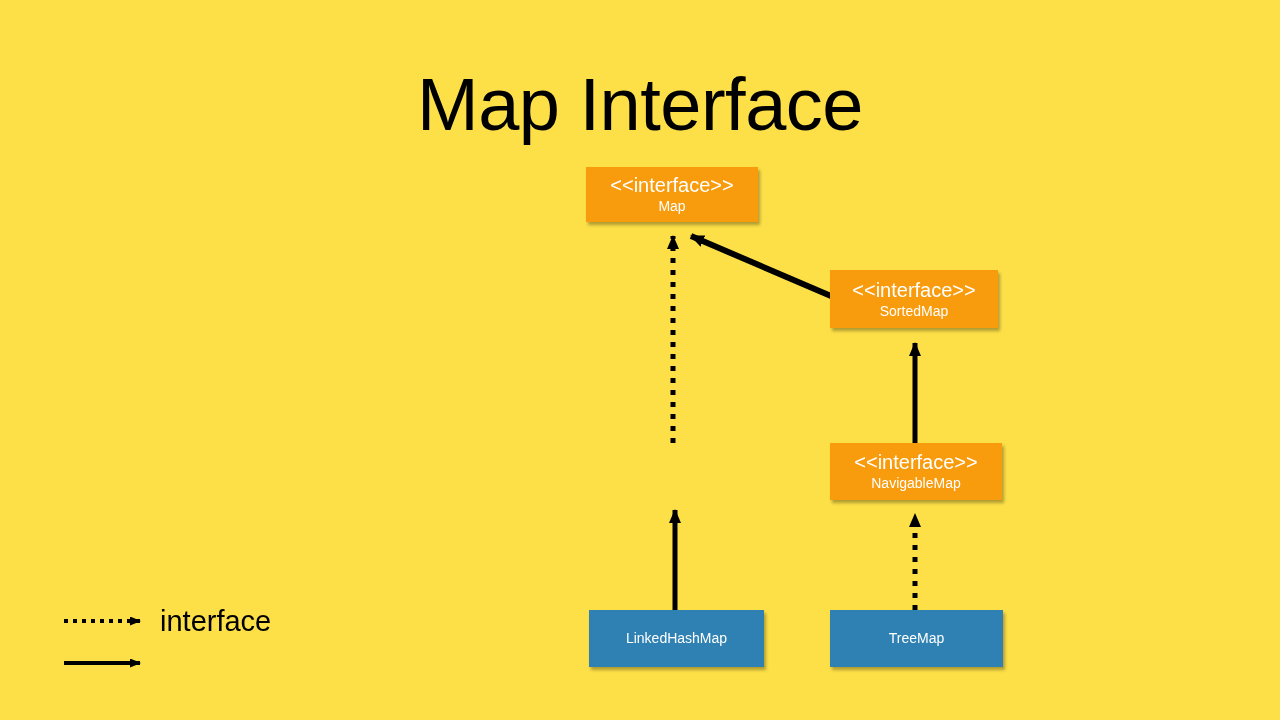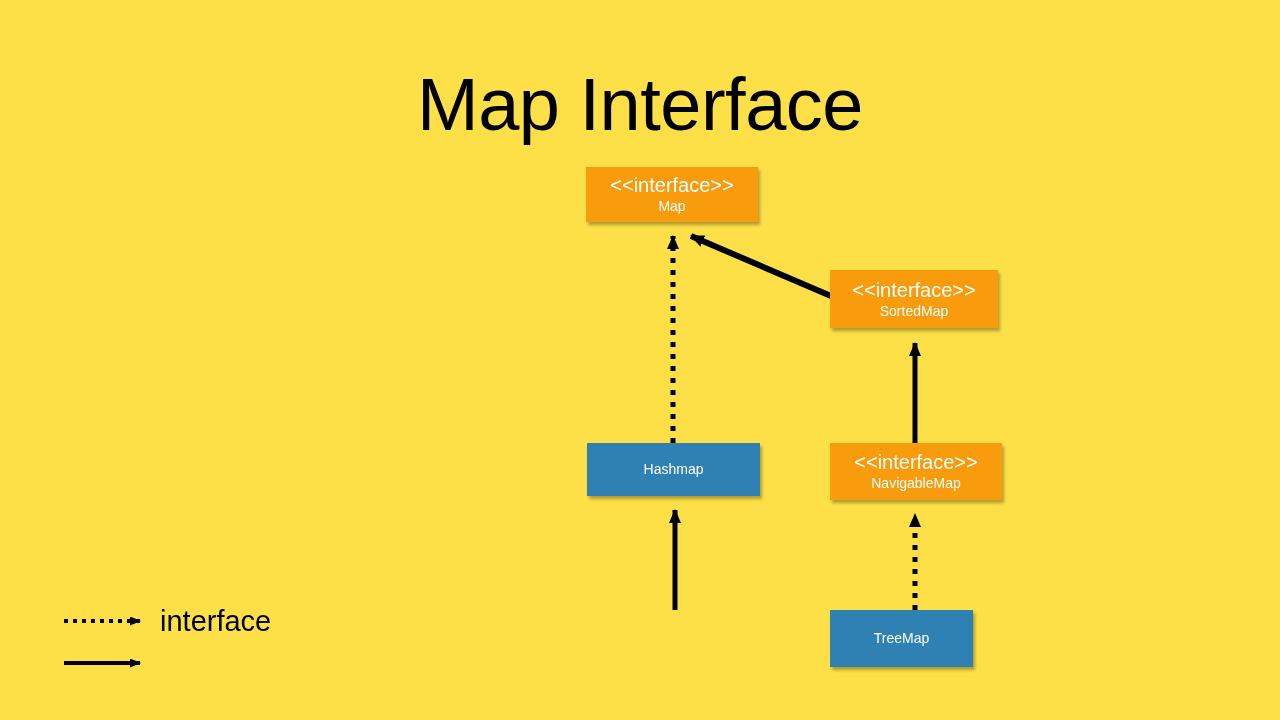--- a/index.html
+++ b/index.html
@@ -118,31 +118,31 @@
   <div class="uml-box orange" style="left:586px; top:167px; width:172px; height:55px;">
     <span class="uml-stereotype">&lt;&lt;interface&gt;&gt;</span>
     <span class="uml-name">Map</span>
   </div>
 
   <div class="uml-box orange" style="left:830px; top:270px; width:168px; height:58px;">
     <span class="uml-stereotype">&lt;&lt;interface&gt;&gt;</span>
     <span class="uml-name">SortedMap</span>
   </div>
 
-  <div class="uml-box blue" style="left:587px; top:443px; width:173px; height:53px;">
-    <span class="uml-name">Hashmap</span>
-  </div>
 
   <div class="uml-box orange" style="left:830px; top:443px; width:172px; height:57px;">
     <span class="uml-stereotype">&lt;&lt;interface&gt;&gt;</span>
     <span class="uml-name">NavigableMap</span>
   </div>
 
+  <div class="uml-box blue" style="left:589px; top:610px; width:175px; height:57px;">
+    <span class="uml-name">LinkedHashMap</span>
+  </div>
 
-  <div class="uml-box blue" style="left:830px; top:610px; width:143px; height:57px;">
+  <div class="uml-box blue" style="left:830px; top:610px; width:173px; height:57px;">
     <span class="uml-name">TreeMap</span>
   </div>
 
   <div id="legend">
 
     <div class="legend-row">
       <svg class="legend-art" viewBox="0 0 95 42" xmlns="http://www.w3.org/2000/svg">
         <defs>
           <marker id="lg-arrow-a" markerWidth="12" markerHeight="10" refX="10" refY="4.5" orient="auto" markerUnits="userSpaceOnUse">
             <path d="M0,0 L11,4.5 L0,9 z" fill="#000000"></path>

